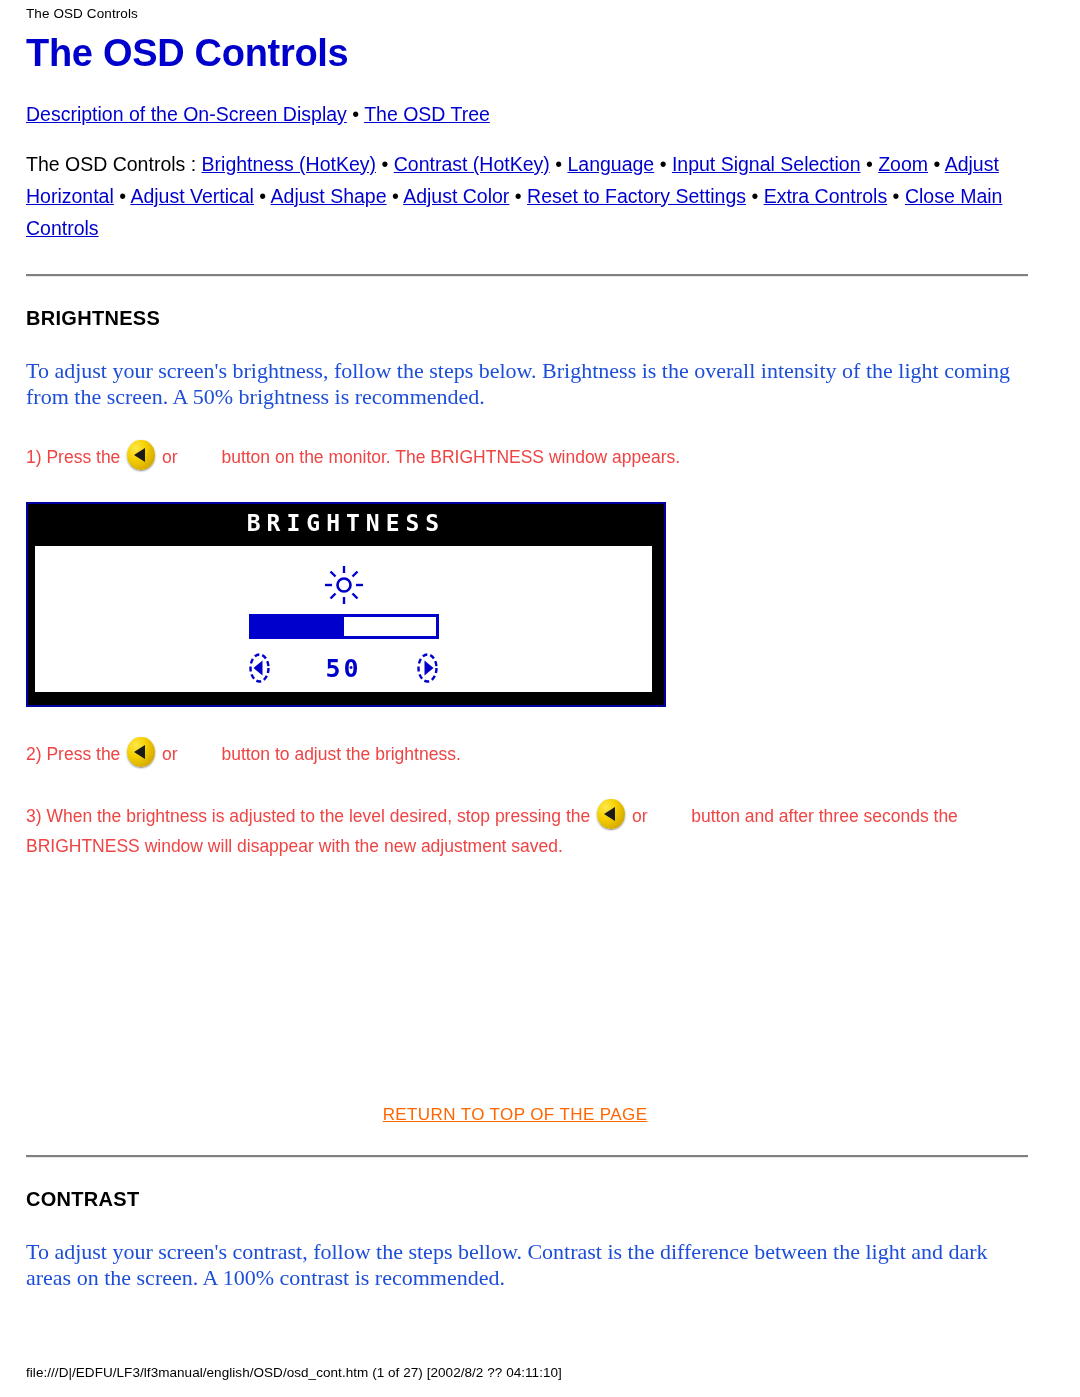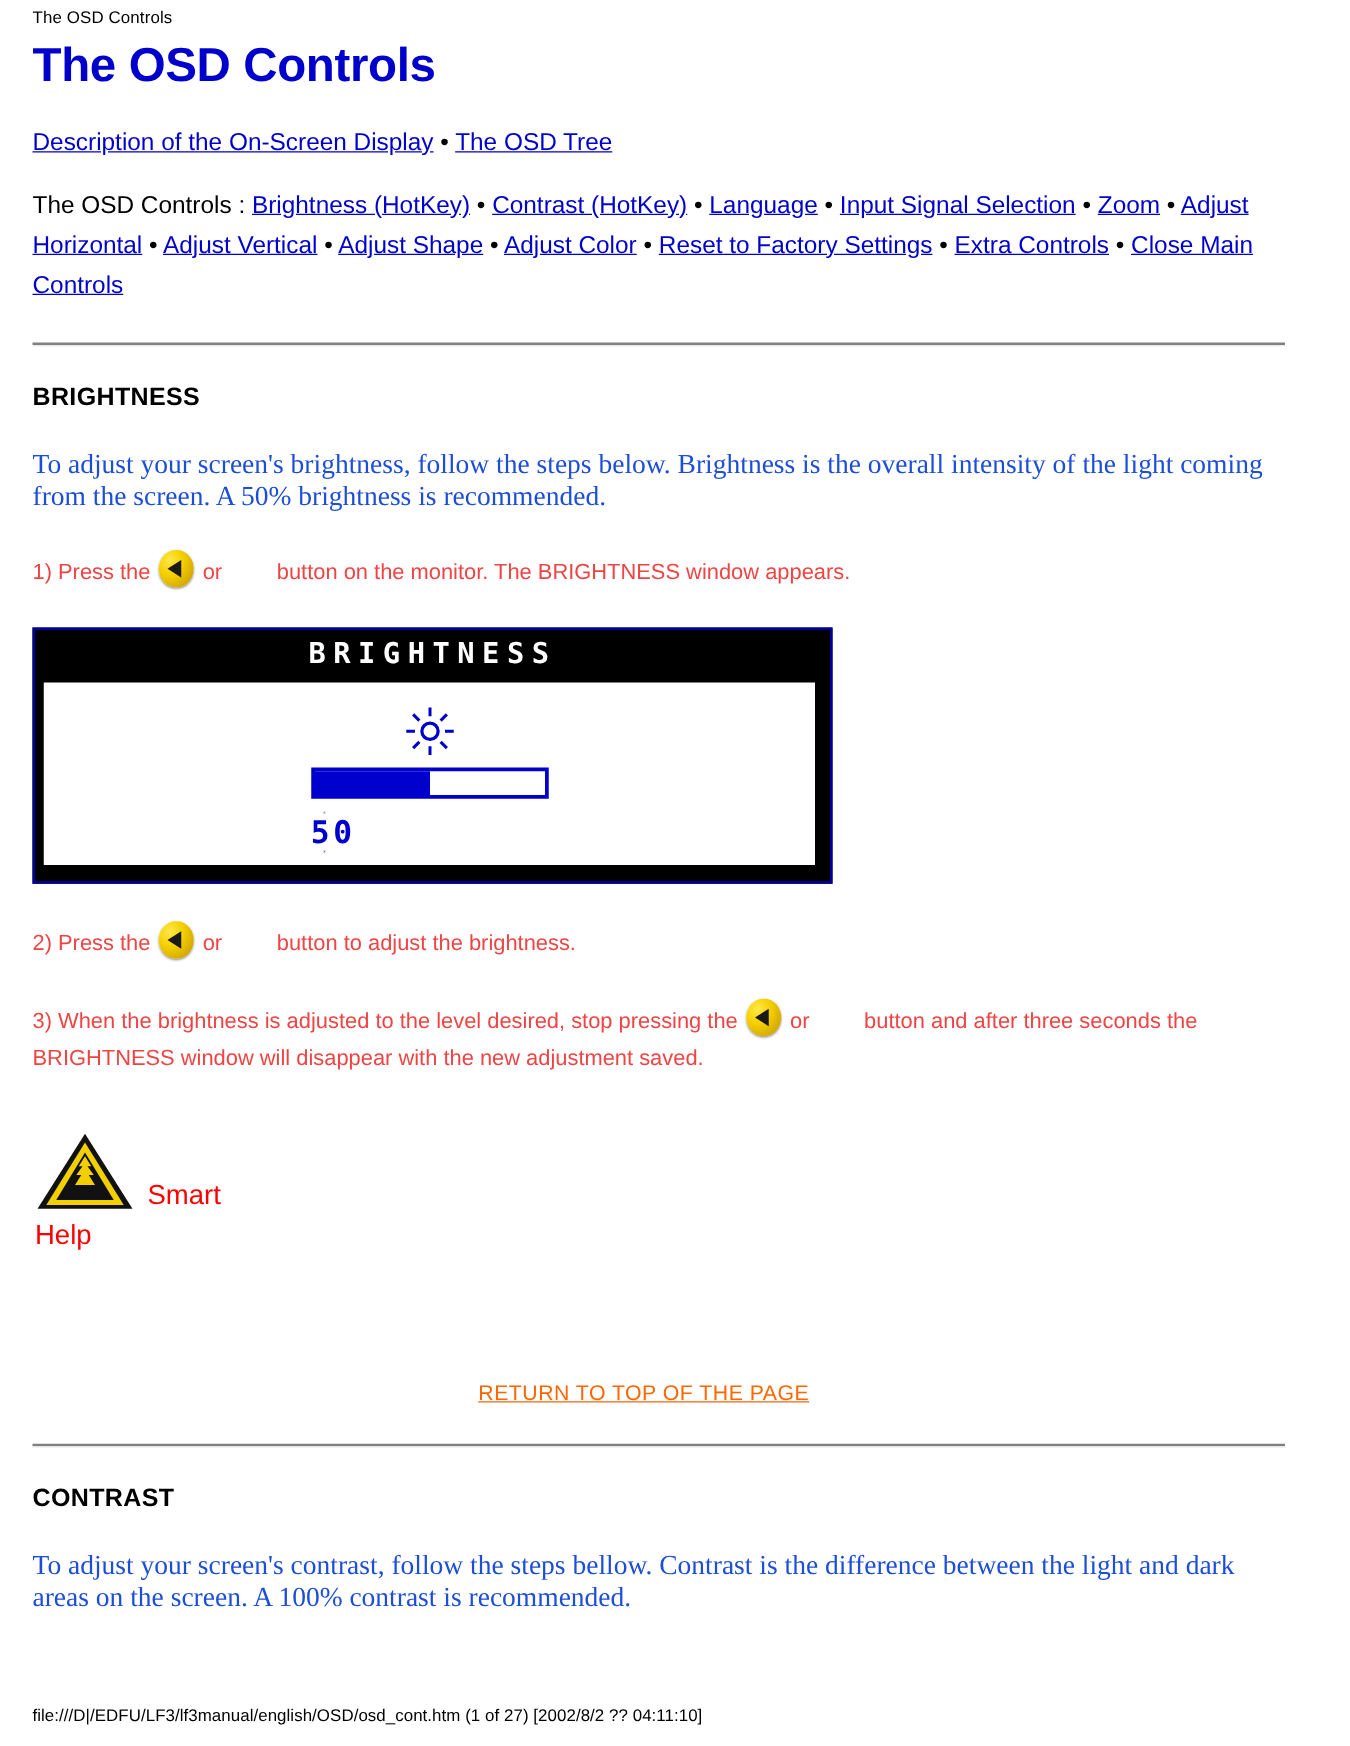--- a/index.html
+++ b/index.html
@@ -197,23 +197,22 @@
     background: #0000cc;
   }
   .osd-controls {
     position: absolute;
     left: 50%;
     top: 103px;
     transform: translateX(-50%);
     width: 190px;
     height: 34px;
     display: flex;
-    align-items: flex-start;
+    align-items: flex-end;
     justify-content: space-between;
-    flex-direction: column;
   }
   .osd-arrow {
     width: 21px;
     height: 30px;
     position: relative;
   }
   .osd-value {
     font-family: "DejaVu Sans Mono", monospace;
     font-size: 25px;
     font-weight: bold;
@@ -359,31 +358,20 @@
     <span class="btn-icon">
       <span class="body"></span>
       <span class="tri"></span>
     </span>
     <span>or</span>
     <span class="missing-img"></span>
     <span>button and after three seconds the BRIGHTNESS window will disappear with the new adjustment saved.</span>
   </p>
 
   <div class="note">
-    <div class="note-icon-wrap">
-      <svg class="warn-tri" viewBox="0 0 84 68">
-        <polygon points="42,4 80,64 4,64" fill="#111111"></polygon>
-        <polygon points="42,11 73,61 11,61" fill="#f2cf00"></polygon>
-        <polygon points="42,19 65,57 19,57" fill="#111111"></polygon>
-        <path d="M42 22 L47 30 L44 30 L49 37 L45 37 L50 45 L34 45 L39 37 L35 37 L40 30 L37 30 Z" fill="#f2cf00"></path>
-        <rect x="36" y="45" width="12" height="8" fill="#111111"></rect>
-      </svg>
-      <span class="note-smart">Smart</span>
-      <span class="note-help">Help</span>
-    </div>
   </div>
 
   <div class="return-top">
     <a href="#">RETURN TO TOP OF THE PAGE</a>
   </div>
 
   <hr class="rule">
 
   <h2 class="section">CONTRAST</h2>
 

